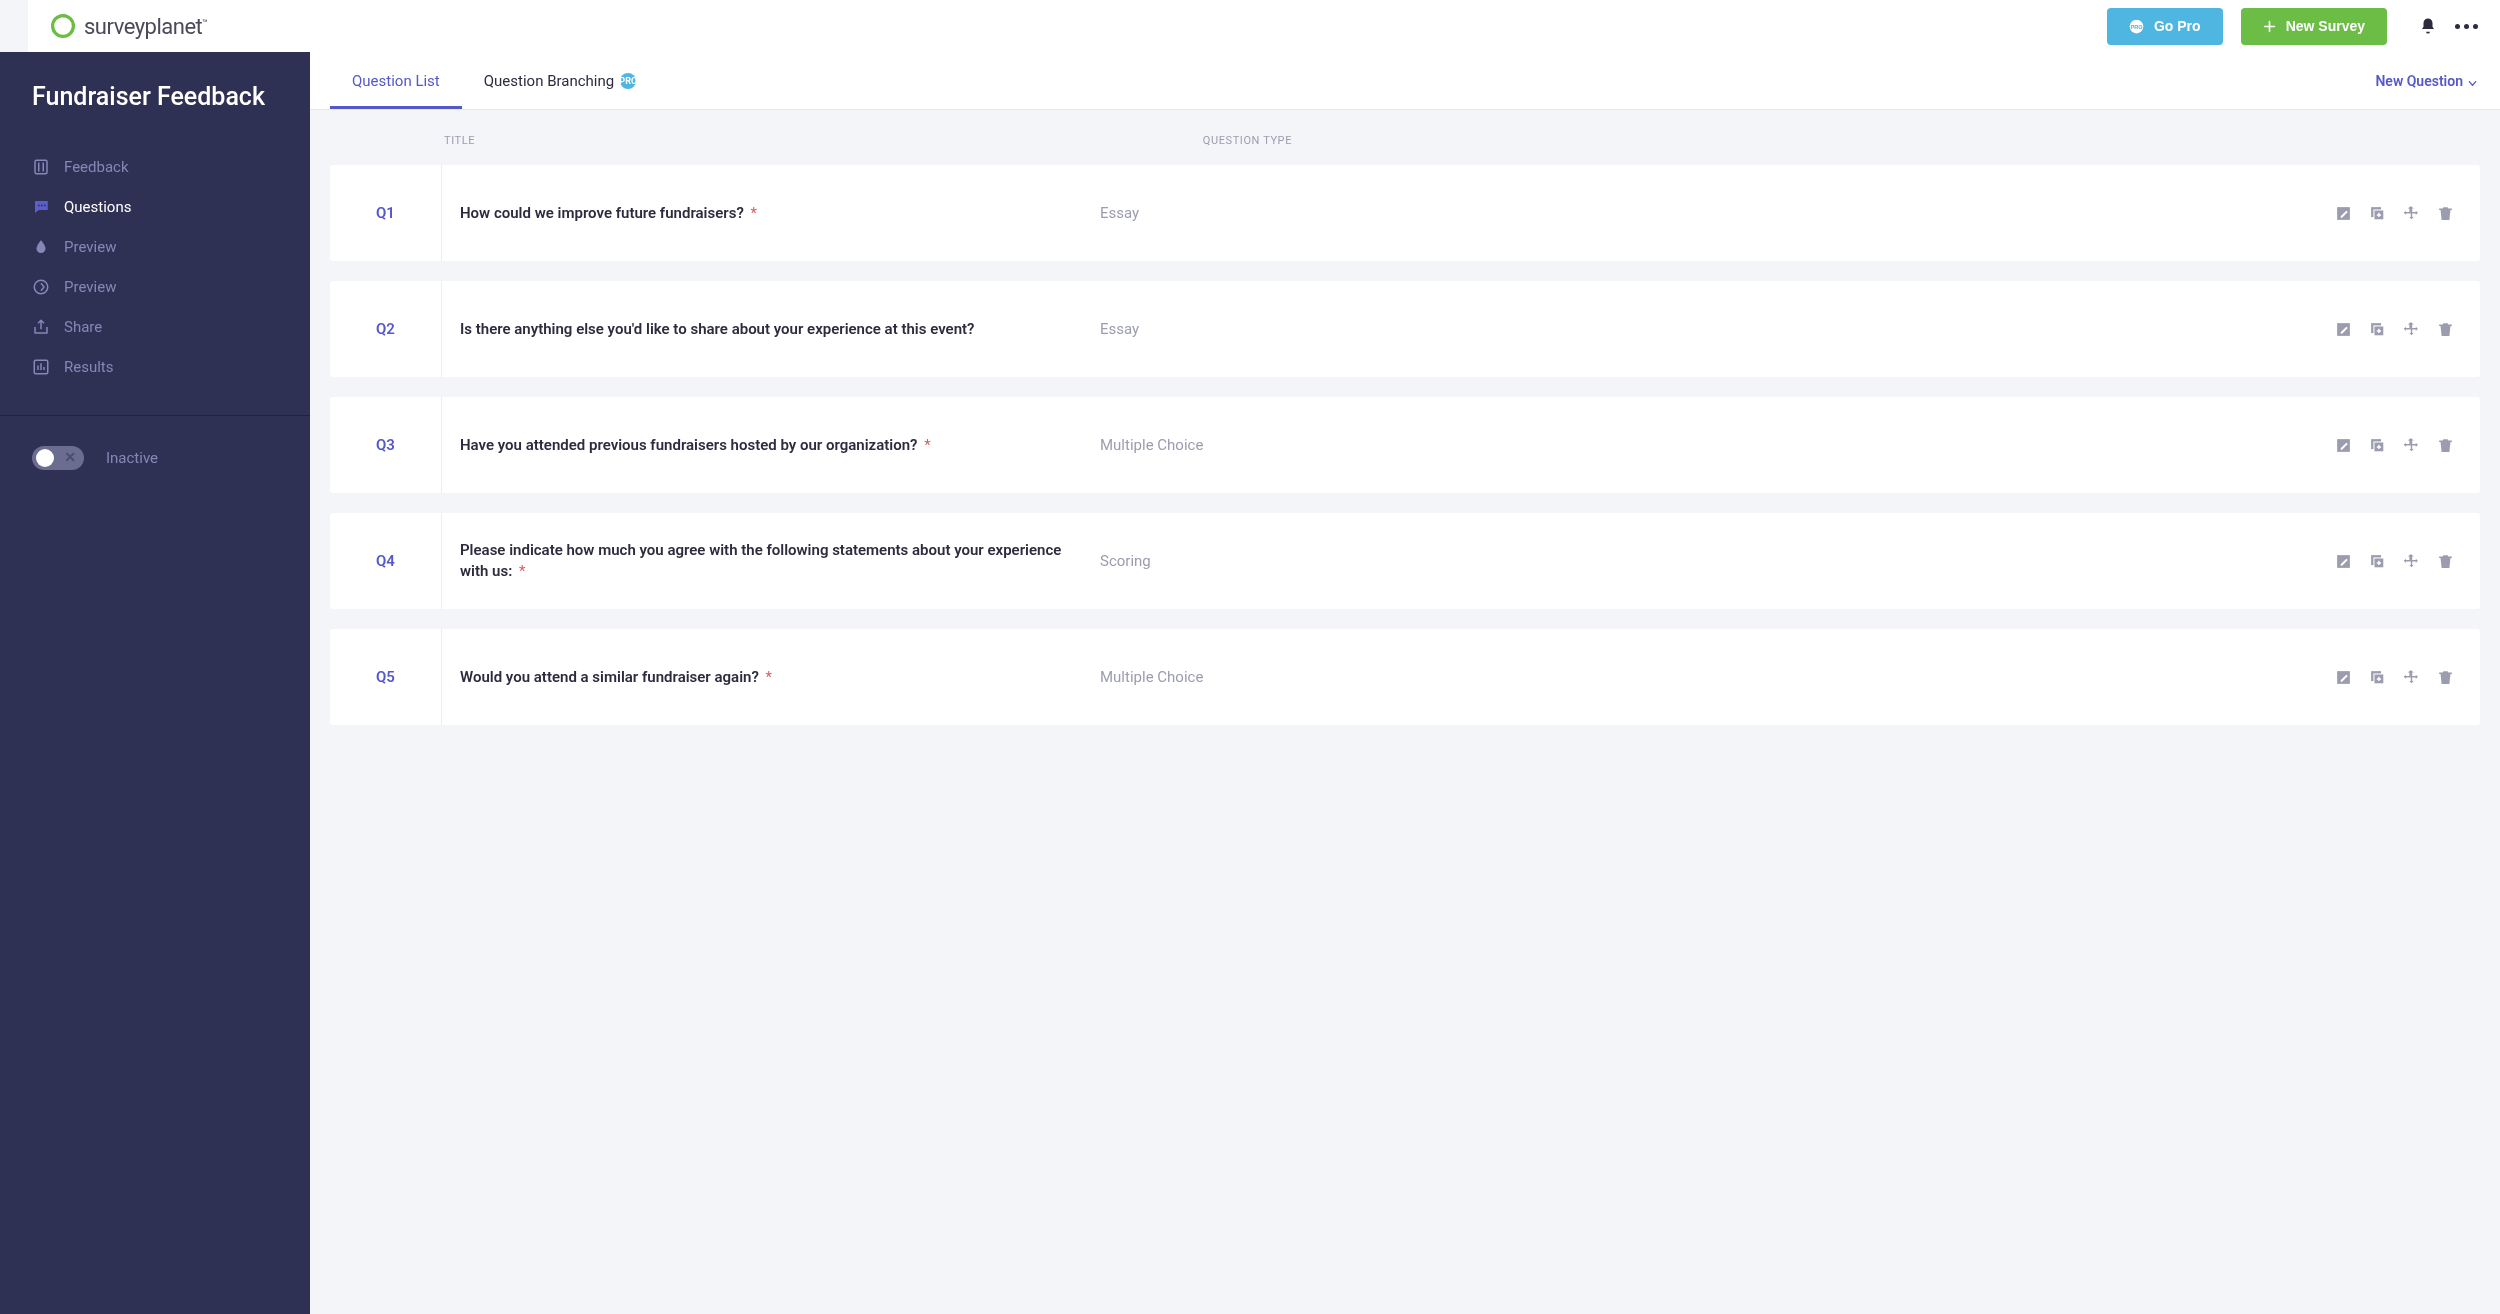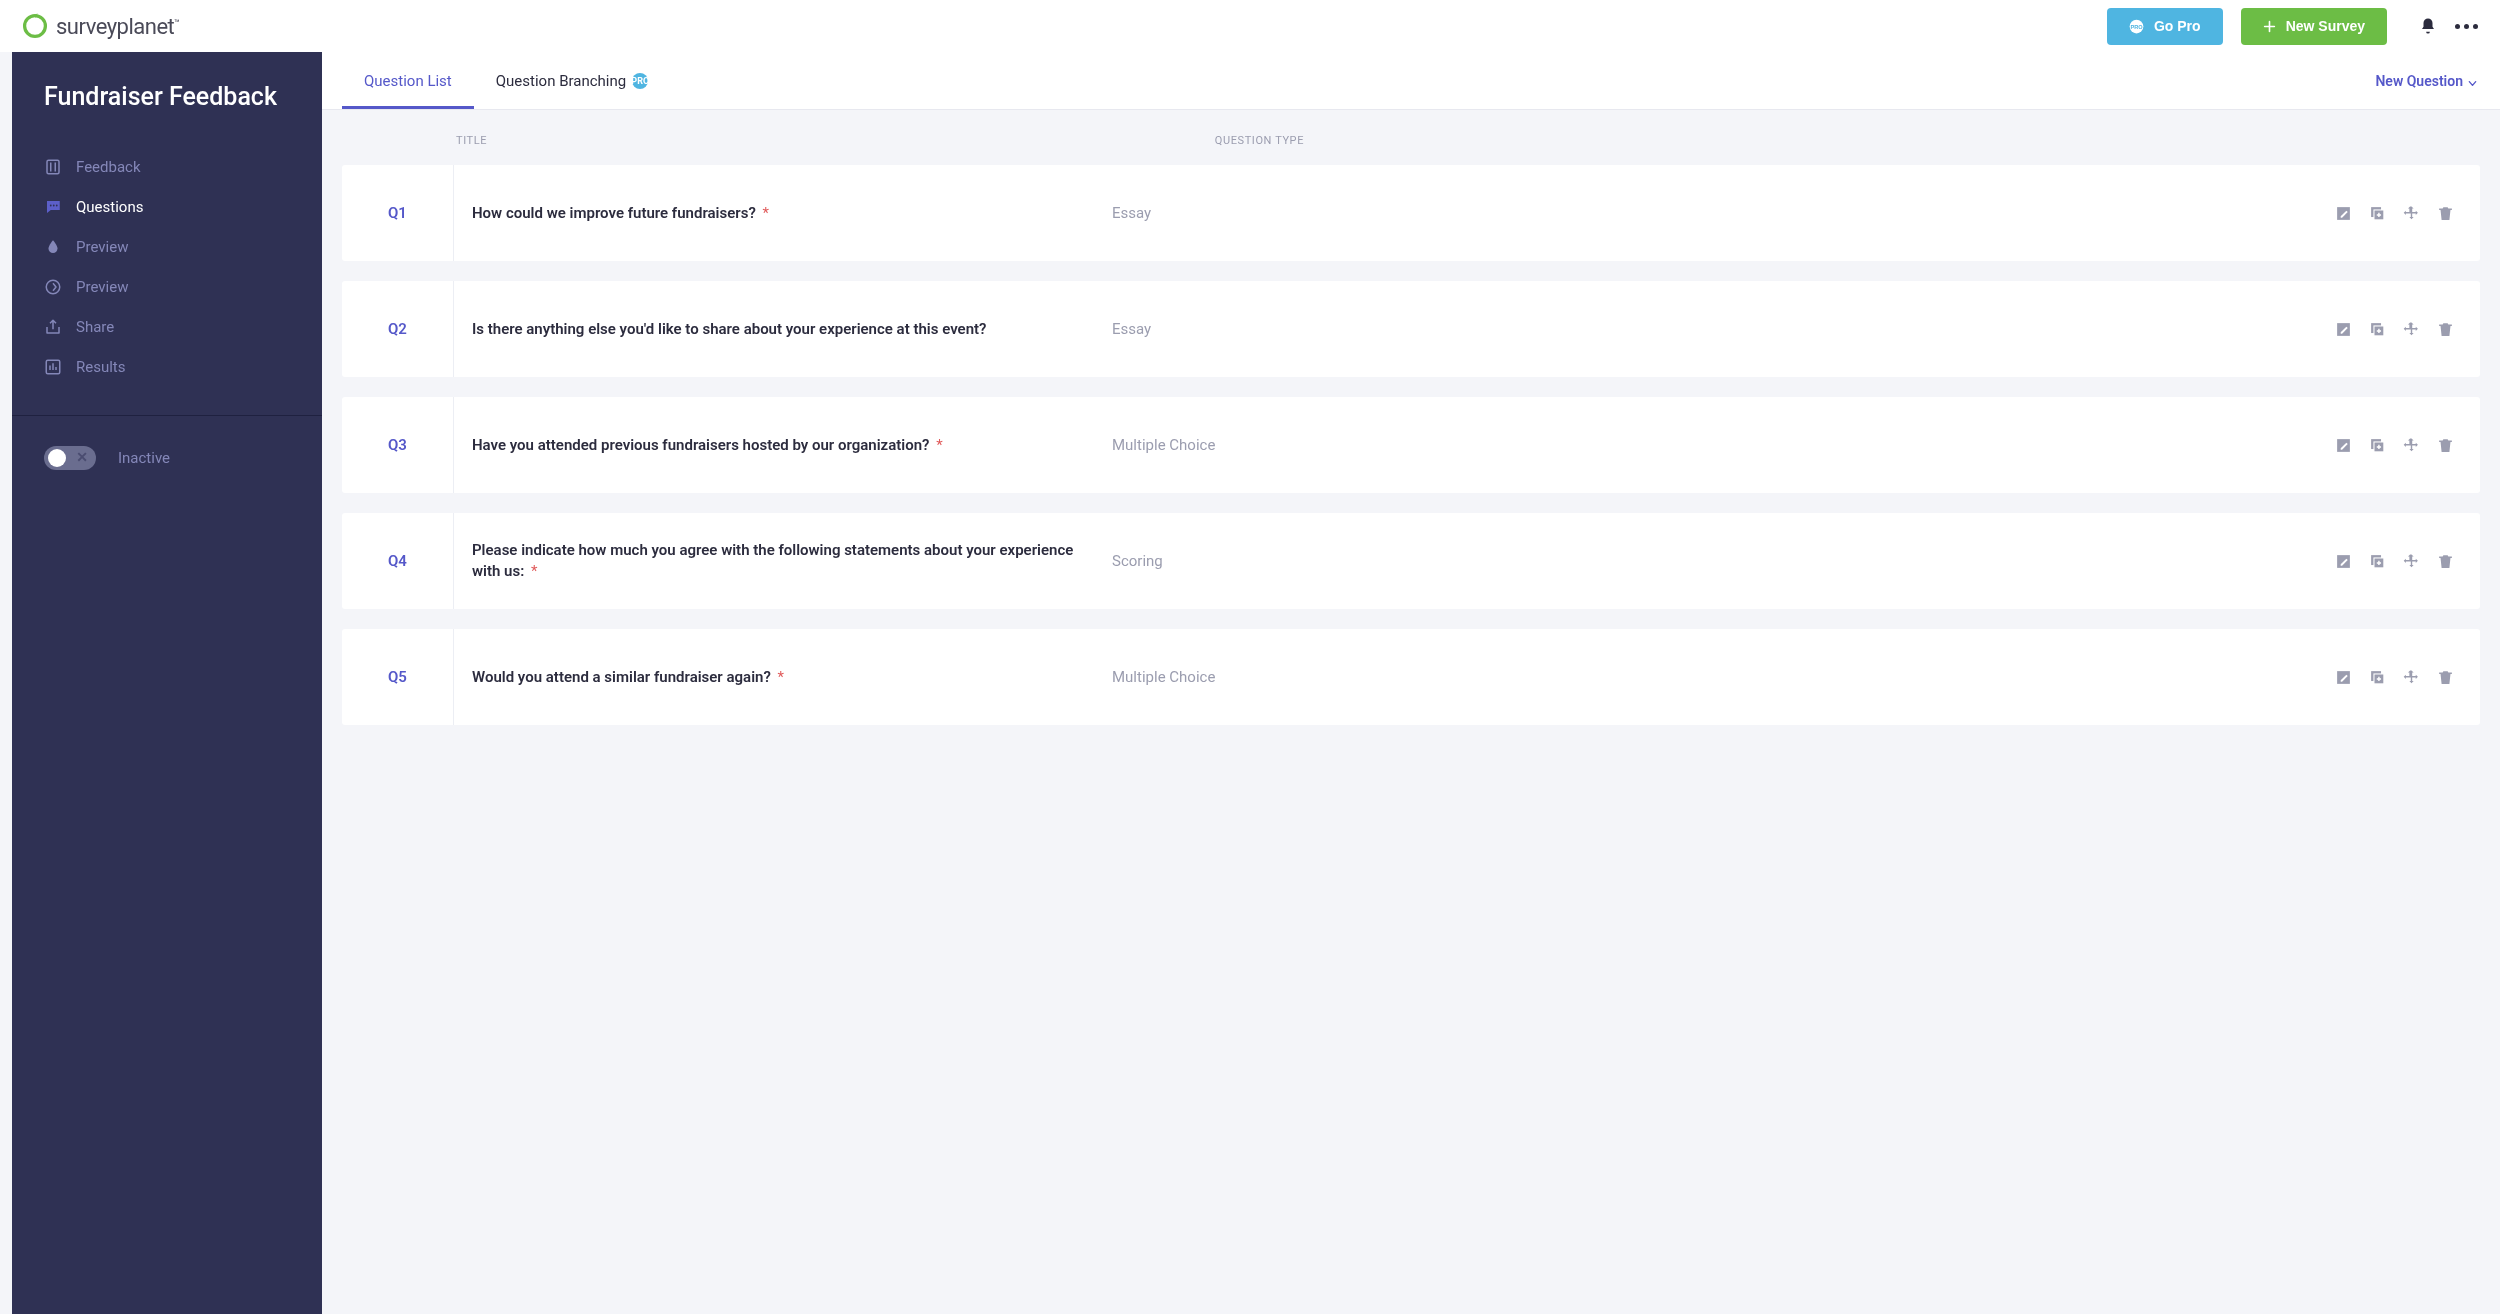--- a/index.html
+++ b/index.html
@@ -1,37 +1,37 @@
 <!DOCTYPE html>
 <html><head>
 <meta charset="utf-8">
 <style>
 * { margin: 0; padding: 0; box-sizing: border-box; }
 body { font-family: -apple-system, BlinkMacSystemFont, "Segoe UI", Roboto, Helvetica, Arial, sans-serif; background: #f4f5f9; color: #2c2c3e; }
 .app { display: flex; flex-direction: column; height: 100vh; }
 
 
-.top-header { background: #fff; height: 52px; display: flex; align-items: center; padding: 0 22px; }
+.top-header { background: #fff; height: 52px; display: flex; align-items: center; padding: 0 22px; margin-left: 28px; }
 .logo { display: flex; align-items: center; gap: 8px; }
 .logo-mark { width: 26px; height: 26px; }
 .logo-text { font-size: 22px; color: #4a4a58; font-weight: 400; letter-spacing: -0.5px; }
 .logo-text sup { font-size: 9px; vertical-align: super; }
 .top-spacer { flex: 1; }
 .btn { border: none; border-radius: 4px; height: 37px; padding: 0 22px; font-size: 14px; font-weight: 600; cursor: pointer; display: inline-flex; align-items: center; gap: 10px; }
 .btn-gopro { background: #4fb5e1; color: #fff; margin-right: 18px; }
 .btn-newsurvey { background: #6cbd45; color: #fff; }
 .header-icon { margin-left: 32px; cursor: pointer; color: #2c2c3e; display: inline-flex; }
 .header-menu { margin-left: 18px; cursor: pointer; display: inline-flex; gap: 4px; }
 .header-menu .dot { width: 5px; height: 5px; background: #2c2c3e; border-radius: 50%; }
 
 
 .body-row { display: flex; flex: 1; overflow: hidden; }
 
 
-.sidebar { width: 310px; background: #2f3154; color: #fff; display: flex; flex-direction: column; margin-left: 12px; }
+.sidebar { width: 310px; background: #2f3154; color: #fff; display: flex; flex-direction: column; }
 .sidebar-title { font-size: 25px; font-weight: 500; padding: 30px 32px 24px 32px; color: #fff; }
 .sidebar-nav { padding-top: 12px; }
 .nav-item { display: flex; align-items: center; gap: 14px; padding: 11px 32px; font-size: 15px; color: #8487b8; cursor: pointer; }
 .nav-item.active { color: #fff; }
 .nav-item.active .nav-icon { color: #5c5fc9; }
 .nav-icon { width: 18px; height: 18px; display: inline-flex; align-items: center; justify-content: center; }
 .sidebar-divider { height: 1px; background: #1f2140; margin-top: 28px; }
 .sidebar-toggle-row { display: flex; align-items: center; gap: 22px; padding: 30px 32px; }
 .toggle { width: 52px; height: 24px; background: #6a6d8f; border-radius: 12px; position: relative; cursor: pointer; }
 .toggle-knob { width: 18px; height: 18px; background: #fff; border-radius: 50%; position: absolute; top: 3px; left: 4px; }

